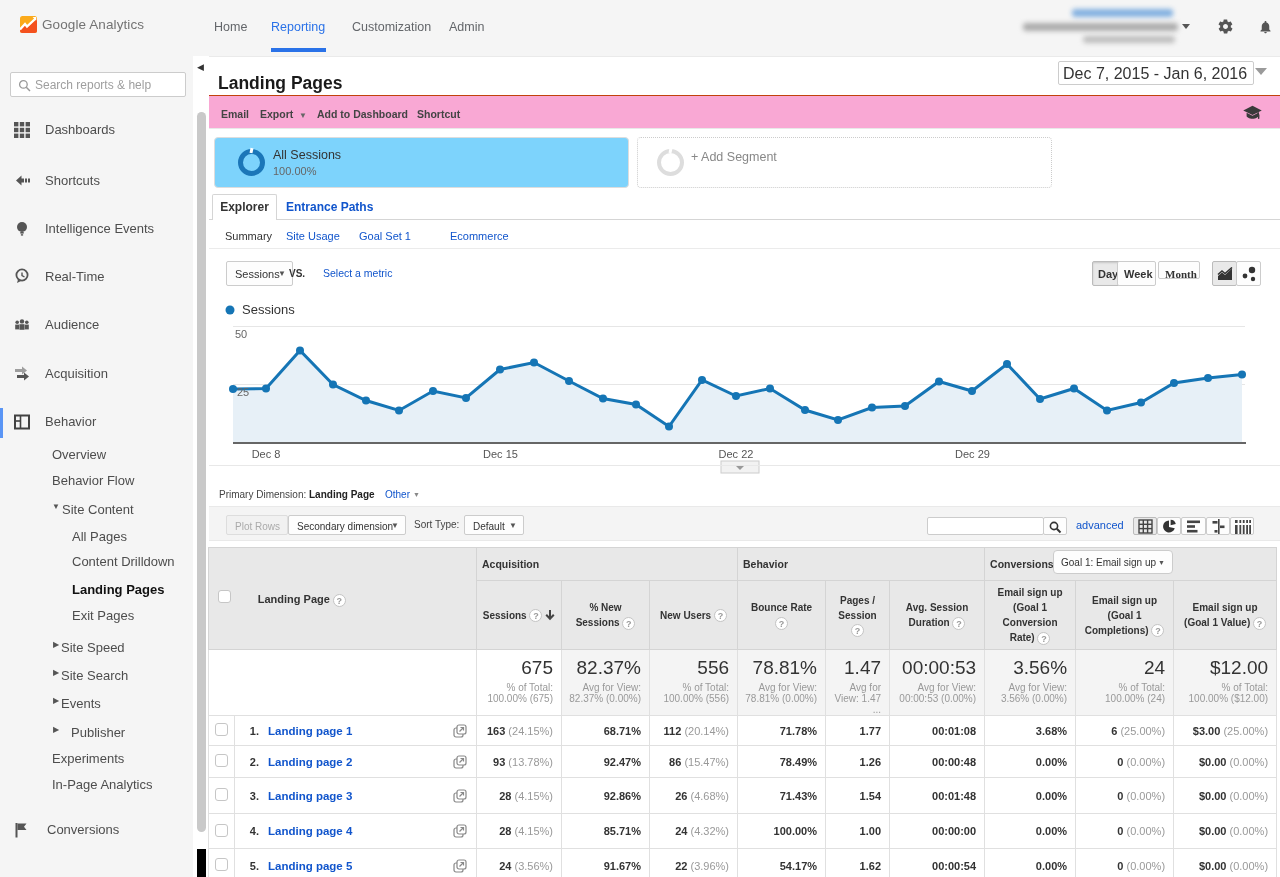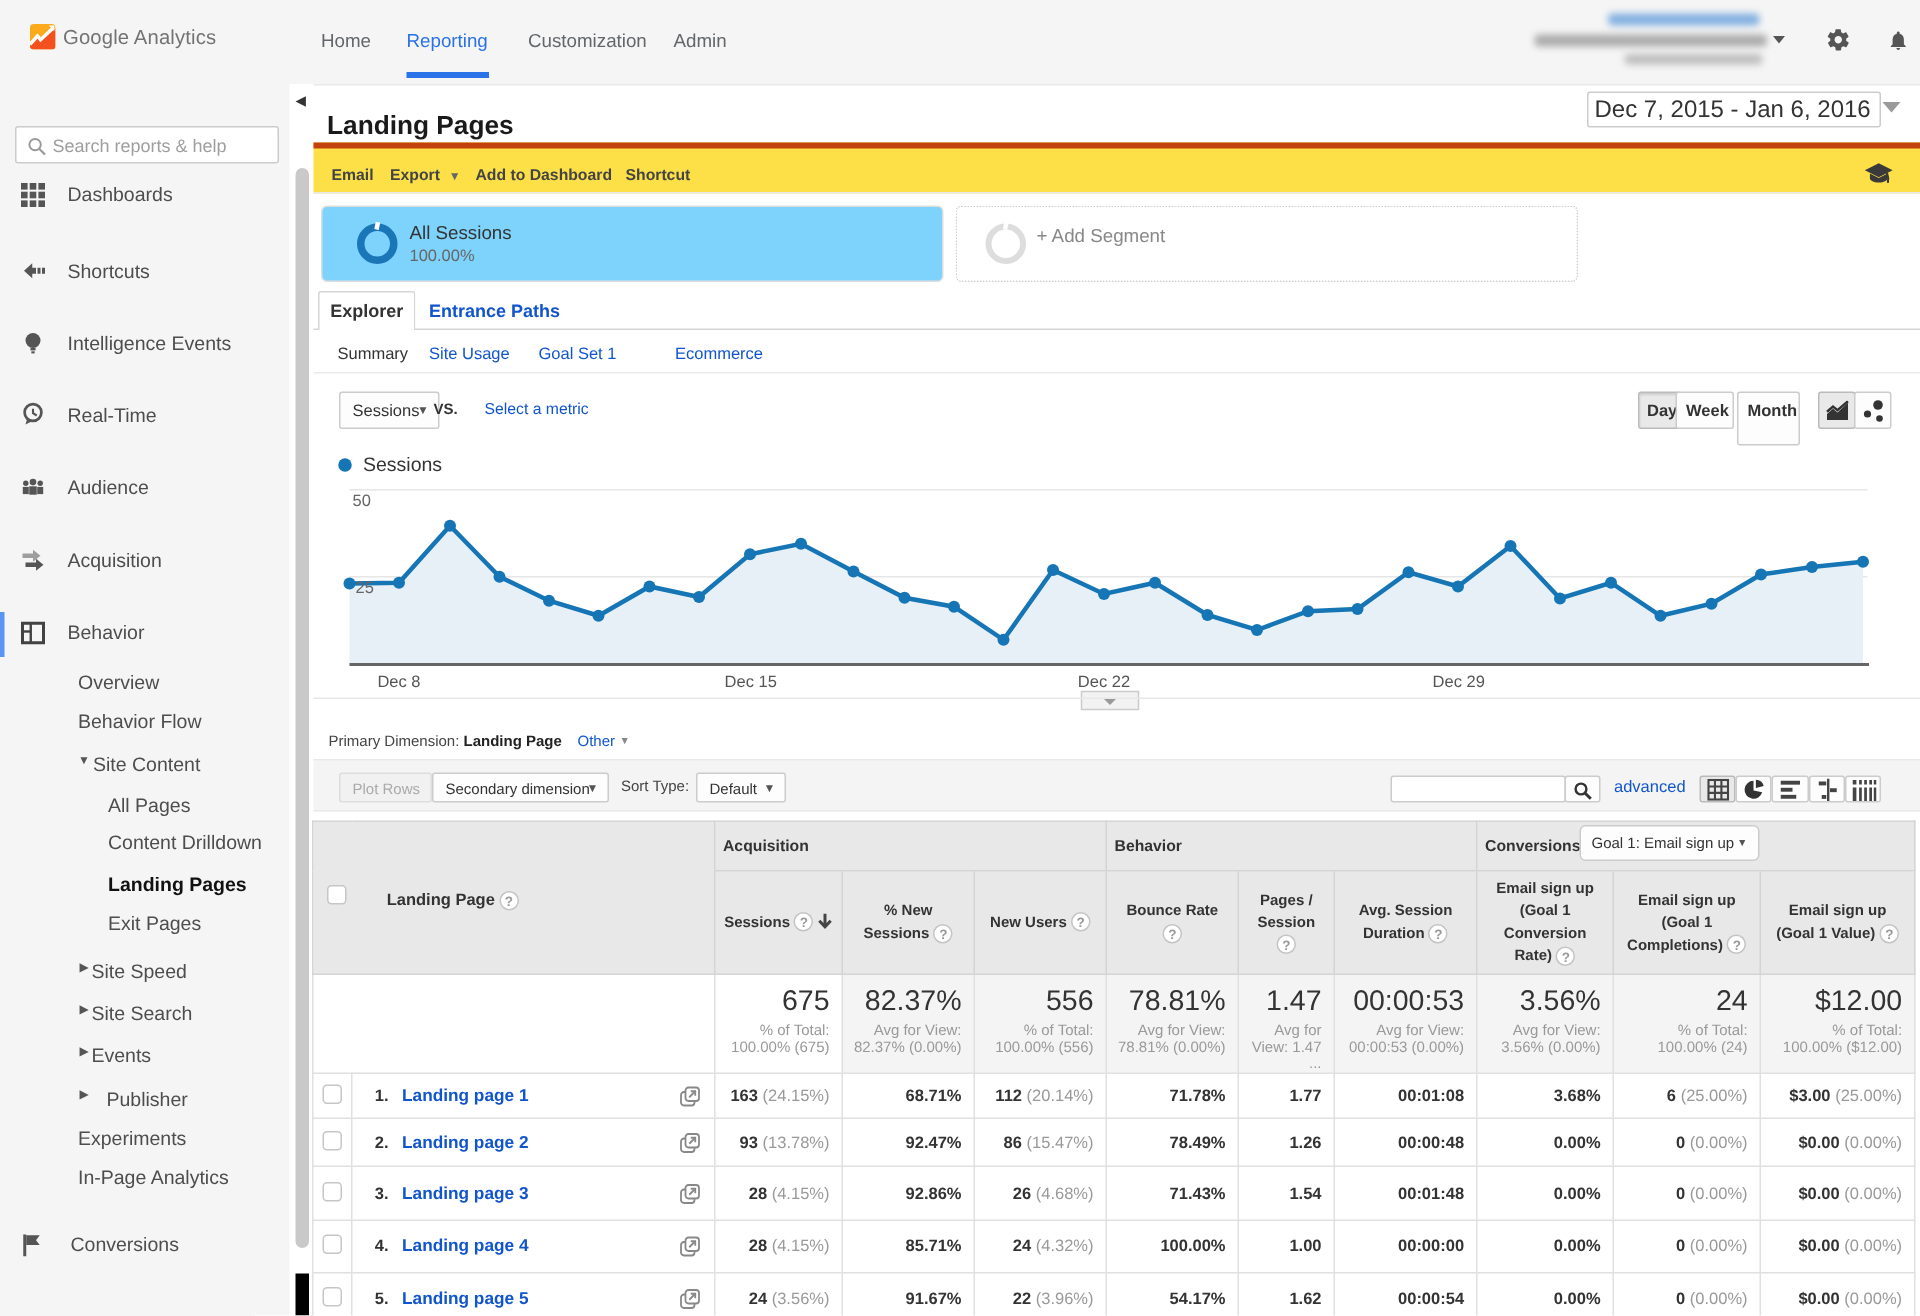--- a/index.html
+++ b/index.html
@@ -12,41 +12,41 @@
 #topbar { position:absolute; left:0; top:0; width:1280px; height:56px;
   background:#f5f5f5; }
 .navitem { position:absolute; top:20px; font-size:12.5px; color:#63666a; }
 #nav-reporting { color:#2a72e8; }
 #nav-underline { position:absolute; left:271px; top:48px; width:55px; height:4px; background:#2a72e8; }
 #logotext { position:absolute; left:42px; top:17px; font-size:13.5px; color:#737373; letter-spacing:0.1px;}
 
 
 #sidebar { position:absolute; left:0; top:56px; width:193px; height:821px; background:#f5f5f5; }
 #searchbox { position:absolute; left:10px; top:16px; width:176px; height:25px;
-  border:1px solid #ccc; border-radius:2px; background:#fff;margin-top:12px; }
+  border:1px solid #ccc; border-radius:2px; background:#fff; }
 #searchbox span { position:absolute; left:24px; top:5px; font-size:12px; color:#9e9e9e; }
 .snav { position:absolute; font-size:13px; color:#4d4d4d; }
 .snav.b { font-weight:bold; color:#111; }
 .sicon { position:absolute; left:14px; width:16px; height:16px; }
 #behavior-bar { position:absolute; left:0px; top:352px; width:3px; height:30px; background:#5a95f5; }
 #scrollthumb { position:absolute; left:197px; top:112px; width:9px; height:720px; background:#c9c9c9; border-radius:5px; }
 #blackblock { position:absolute; left:197px; top:849px; width:9px; height:28px; background:#000; }
 #collapse { position:absolute; left:197px; top:62px; font-size:9px; color:#333; }
 
 
 #content { position:absolute; left:209px; top:56px; width:1071px; height:821px; background:#fff; }
 h1#title { position:absolute; left:9px; top:17px; font-size:17.5px; color:#1a1a1a; font-weight:bold; }
 #datebox { position:absolute; left:849px; top:5px; width:196px; height:24px; background:#fff;
   border:1px solid #ccc; border-radius:2px; }
 #datebox span { position:absolute; left:4px; top:3px; font-size:16px; color:#333; white-space:nowrap; }
 #datecaret { position:absolute; left:1046px; top:12px; width:0; height:0;
   border-left:6.5px solid transparent; border-right:6.5px solid transparent; border-top:7px solid #9a9a9a; }
 
-#actionbar { position:absolute; left:0; top:39px; width:1071px; height:34px; background:#fde047;
-  border-top:4px solid #c2410c; border-bottom:1px solid #e9e9e9; }
+#actionbar { position:absolute; left:0; top:39px; width:1071px; height:34px; background:#f9a8d4;
+  border-top:1px solid #c2410c; border-bottom:1px solid #e9e9e9; }
 .act { position:absolute; top:12px; font-size:10.5px; font-weight:bold; color:#444; }
 
 
 #seg1 { position:absolute; left:5px; top:81px; width:415px; height:51px; border:1px solid #ddd; border-radius:4px; background:#7dd3fc;}
 #seg2 { position:absolute; left:428px; top:81px; width:415px; height:51px; border:1px dotted #ccc; border-radius:4px; background:#fff;}
 .donut { position:absolute; border-radius:50%; }
 
 
 #tab-explorer { position:absolute; left:3px; top:138px; width:65px; height:26px; background:#fff; z-index:3;
   border:1px solid #d5d5d5; border-bottom:none; border-radius:2px 2px 0 0;
@@ -273,21 +273,21 @@
       <span style="position:absolute; right:6px; top:7px; font-size:8px; color:#555;">▼</span>
     </div>
     <span class="abs" style="left:80px; top:212px; font-size:10px; font-weight:bold; color:#333;">VS.</span>
     <span class="abs" style="left:114px; top:211px; font-size:10.5px; color:#15c;">Select a metric</span>
     <div class="btn" style="left:883px; top:205px; width:29px; height:25px; background:#e9e9e9; border-color:#bbb; box-shadow:inset 0 1px 2px rgba(0,0,0,0.15);">
       <span style="position:absolute; left:5px; top:6px; font-weight:bold;">Day</span>
       </div>
     <div class="btn" style="left:908px; top:205px; width:39px; height:25px;">
       <span style="position:absolute; left:6px; top:6px; font-weight:bold;">Week</span>
       </div>
-    <div class="btn" style="left:949px; top:205px; width:42px; height:36px;">
+    <div class="btn" style="left:949px; top:205px; width:42px; height:18px;font-family:Liberation Serif, serif;">
       <span style="position:absolute; left:6px; top:6px; font-weight:bold;">Month</span>
       </div>
     <div class="btn" style="left:1003px; top:205px; width:25px; height:25px; background:#e9e9e9; border-color:#bbb;">
       <svg style="position:absolute; left:4px; top:5px;" width="16" height="14" viewBox="0 0 16 14">
         <path d="M1 13 L1 9 L5 5.5 L8 8 L15 1.5 L15 13 Z" fill="#333"></path>
         <path d="M1 7.5 L5 4 L8 6.5 L15 0.5" stroke="#333" stroke-width="1.6" fill="none"></path>
       </svg>
     </div>
     <div class="btn" style="left:1027px; top:205px; width:25px; height:25px;">
       <svg style="position:absolute; left:4px; top:4px;" width="17" height="17" viewBox="0 0 17 17">

